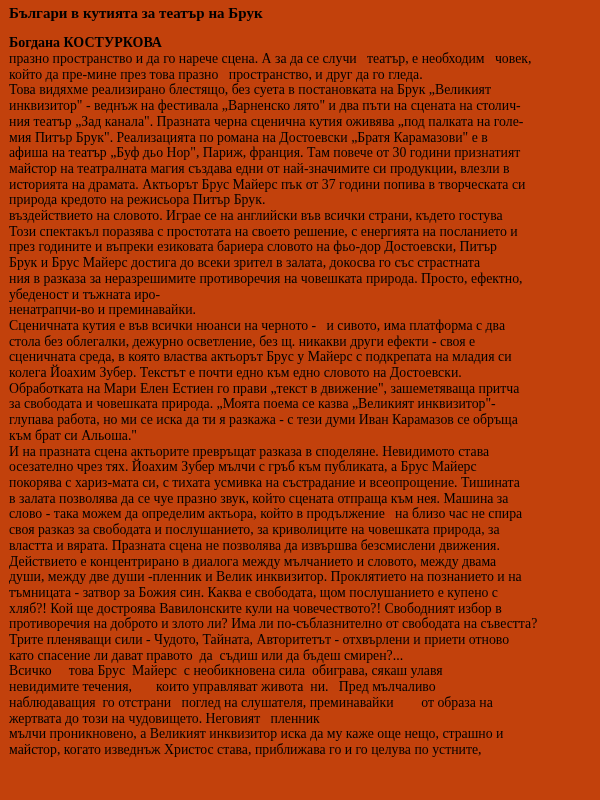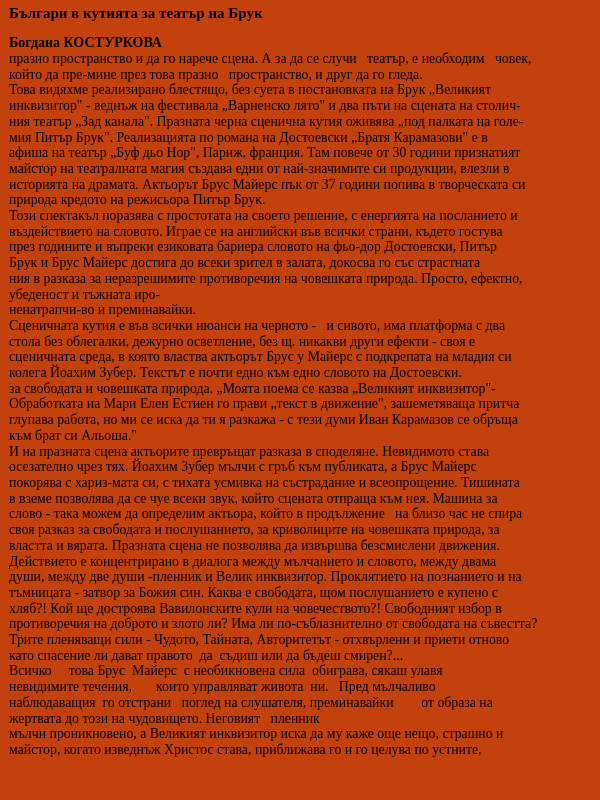--- a/index.html
+++ b/index.html
@@ -48,39 +48,39 @@
       <div class="line">празно пространство и да го нарече сцена. А за да се случи   театър, е необходим   човек,</div>
       <div class="line">който да пре-мине през това празно   пространство, и друг да го гледа.</div>
       <div class="line">Това видяхме реализирано блестящо, без суета в постановката на Брук „Великият</div>
       <div class="line">инквизитор" - веднъж на фестивала „Варненско лято" и два пъти на сцената на столич-</div>
       <div class="line">ния театър „Зад канала". Празната черна сценична кутия оживява „под палката на голе-</div>
       <div class="line">мия Питър Брук". Реализацията по романа на Достоевски „Братя Карамазови" е в</div>
       <div class="line">афиша на театър „Буф дьо Нор", Париж, франция. Там повече от 30 години признатият</div>
       <div class="line">майстор на театралната магия създава едни от най-значимите си продукции, влезли в</div>
       <div class="line">историята на драмата. Актьорът Брус Майерс пък от 37 години попива в творческата си</div>
       <div class="line">природа кредото на режисьора Питър Брук.</div>
+      <div class="line">въздействието на словото. Играе се на английски във всички страни, където гостува</div>
       <div class="line">Този спектакъл поразява с простотата на своето решение, с енергията на посланието и</div>
-      <div class="line">въздействието на словото. Играе се на английски във всички страни, където гостува</div>
       <div class="line">през годините и въпреки езиковата бариера словото на фьо-дор Достоевски, Питър</div>
       <div class="line">Брук и Брус Майерс достига до всеки зрител в залата, докосва го със страстната</div>
       <div class="line">ния в разказа за неразрешимите противоречия на човешката природа. Просто, ефектно,</div>
       <div class="line">убеденост и тъжната иро-</div>
       <div class="line">ненатрапчи-во и преминавайки.</div>
       <div class="line">Сценичната кутия е във всички нюанси на черното -   и сивото, има платформа с два</div>
       <div class="line">стола без облегалки, дежурно осветление, без щ. никакви други ефекти - своя е</div>
       <div class="line">сценичната среда, в която властва актьорът Брус у Майерс с подкрепата на младия си</div>
       <div class="line">колега Йоахим Зубер. Текстът е почти едно към едно словото на Достоевски.</div>
+      <div class="line">Обработката на Мари Елен Естиен го прави „текст в движение", зашеметяваща притча</div>
       <div class="line">за свободата и човешката природа. „Моята поема се казва „Великият инквизитор"-</div>
-      <div class="line">Обработката на Мари Елен Естиен го прави „текст в движение", зашеметяваща притча</div>
       <div class="line">глупава работа, но ми се иска да ти я разкажа - с тези думи Иван Карамазов се обръща</div>
       <div class="line">към брат си Альоша."</div>
       <div class="line">И на празната сцена актьорите превръщат разказа в споделяне. Невидимото става</div>
       <div class="line">осезателно чрез тях. Йоахим Зубер мълчи с гръб към публиката, а Брус Майерс</div>
       <div class="line">покорява с хариз-мата си, с тихата усмивка на състрадание и всеопрощение. Тишината</div>
-      <div class="line">в вземе позволява да се чуе всеки звук, който сцената отпраща към нея. Машина за</div>
+      <div class="line">в залата позволява да се чуе празно звук, който сцената отпраща към нея. Машина за</div>
       <div class="line">слово - така можем да определим актьора, който в продължение   на близо час не спира</div>
       <div class="line">своя разказ за свободата и послушанието, за криволиците на човешката природа, за</div>
       <div class="line">властта и вярата. Празната сцена не позволява да извършва безсмислени движения.</div>
       <div class="line">Действието е концентрирано в диалога между мълчанието и словото, между двама</div>
       <div class="line">души, между две души -пленник и Велик инквизитор. Проклятието на познанието и на</div>
       <div class="line">тъмницата - затвор за Божия син. Каква е свободата, щом послушанието е купено с</div>
       <div class="line">хляб?! Кой ще достроява Вавилонските кули на човечеството?! Свободният избор в</div>
       <div class="line">противоречия на доброто и злото ли? Има ли по-съблазнително от свободата на съвестта?</div>
       <div class="line">Трите пленяващи сили - Чудото, Тайната, Авторитетът - отхвърлени и приети отново</div>
       <div class="line">като спасение ли дават правото  да  съдиш или да бъдеш смирен?...</div>

